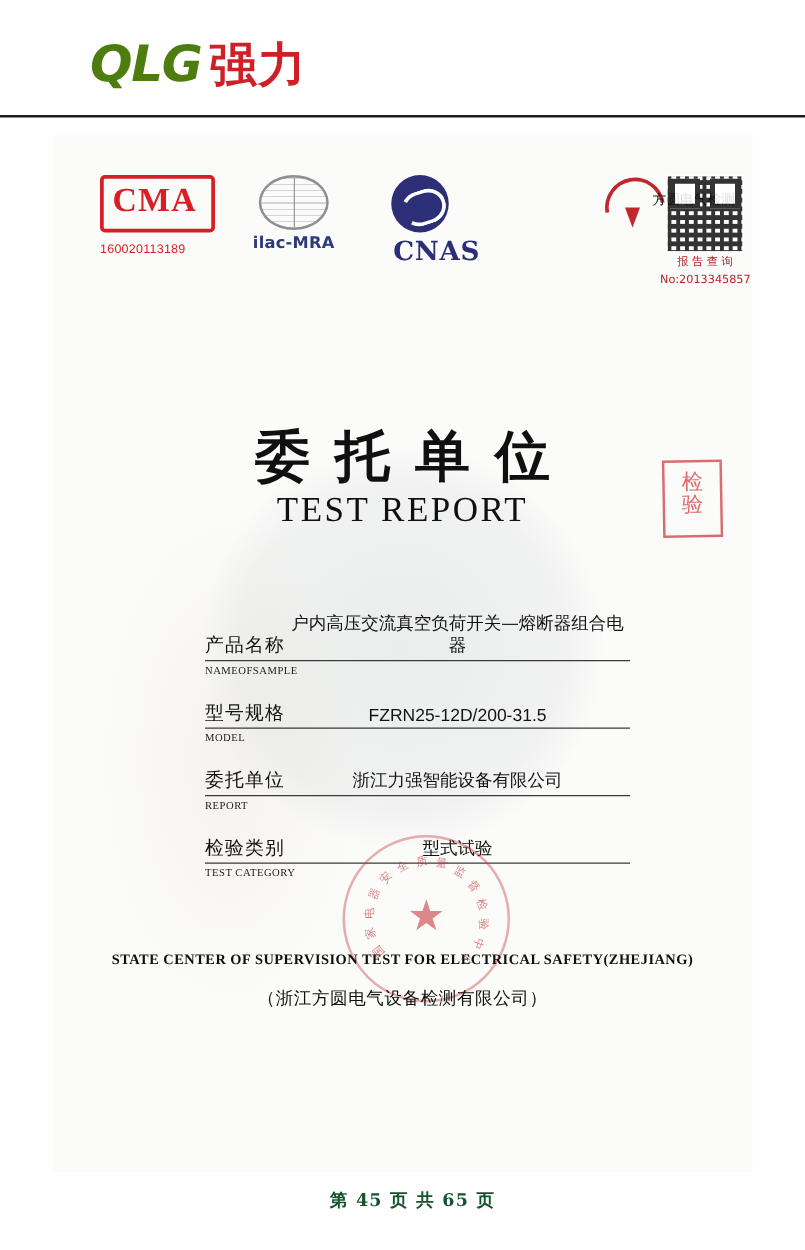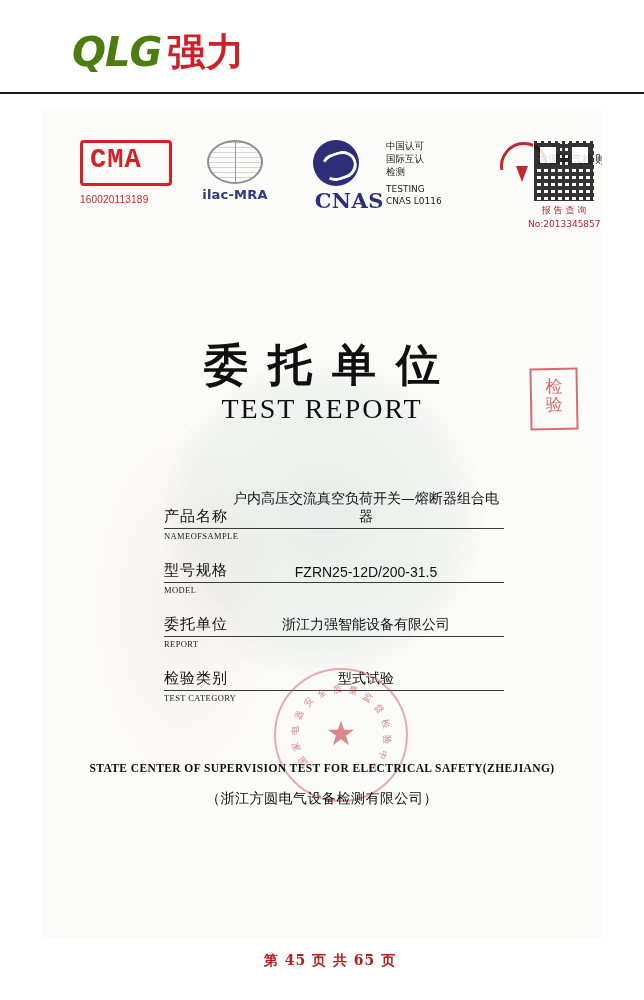--- a/index.html
+++ b/index.html
@@ -99,21 +99,21 @@
   .cma-box {
     width: 92px; height: 46px;
     border: 3px solid #d81f26;
     border-radius: 4px;
     box-sizing: border-box;
     position: relative;
   }
   .cma-text {
     position: absolute;
     left: 7px; top: 4px;
-    font-family: Liberation Mono, monospace;
+    font-family: Liberation Serif, serif;
     font-weight: bold;
     font-size: 27px;
     color: #d81f26;
     letter-spacing: 1px;
     line-height: 1;
   }
   .cma-num {
     margin-top: 8px;
     font-family: Liberation Sans, sans-serif;
     font-size: 10px;
@@ -184,21 +184,21 @@
   }
   .cnas-cn-sub {
     margin-top: 6px;
     font-family: "DejaVu Sans", sans-serif;
     font-size: 9px;
     color: #1b1b1b;
     line-height: 1.3;
   }
 
   
-  .fy { left: 420px; width: 120px; }
+  .fy { left: 404px; width: 120px; }
   .fy-swoosh {
     position: relative;
     width: 46px; height: 50px;
   }
   .fy-swoosh::before{
     content:"";
     position:absolute; left:0; top:2px;
     width: 42px; height: 42px;
     border: 3px solid #c3262c;
     border-radius: 50%;
@@ -414,21 +414,21 @@
   
   .page-footer {
     position: absolute;
     top: 952px;
     left: 0; right: 0;
     text-align: center;
     font-family: "DejaVu Serif", serif;
     font-weight: bold;
     font-size: 14px;
     letter-spacing: 1px;
-    color: #b91c1c;
+    color: #14532d;
     padding-left: 16px;
   }
 </style>
 </head>
 <body>
 
 <div class="brand">
   <span class="brand-qlg">QLG</span>
   <span class="brand-cn">强力</span>
 </div>
@@ -451,27 +451,20 @@
     <div class="logo ilac">
       <div class="ilac-ring"></div>
       <div class="ilac-label">ilac-MRA</div>
     </div>
 
     <div class="logo cnas">
       <div class="cnas-mark"></div>
       <div class="cnas-text">CNAS</div>
     </div>
 
-    <div class="logo cnas-cn">
-      <div class="cnas-cn-lines">中国认可<br>国际互认<br>检测</div>
-      <div class="cnas-cn-sub">
-        <div>TESTING</div>
-        <div>CNAS L0116</div>
-      </div>
-    </div>
 
     <div class="logo fy">
       <div class="fy-swoosh"></div>
       <div class="fy-text">方圆电气检测</div>
     </div>
 
     <div class="qr-wrap">
       <div class="qr-img"></div>
       <div class="qr-cap">报 告 查 询</div>
       <div class="qr-cap no">No:2013345857</div>

